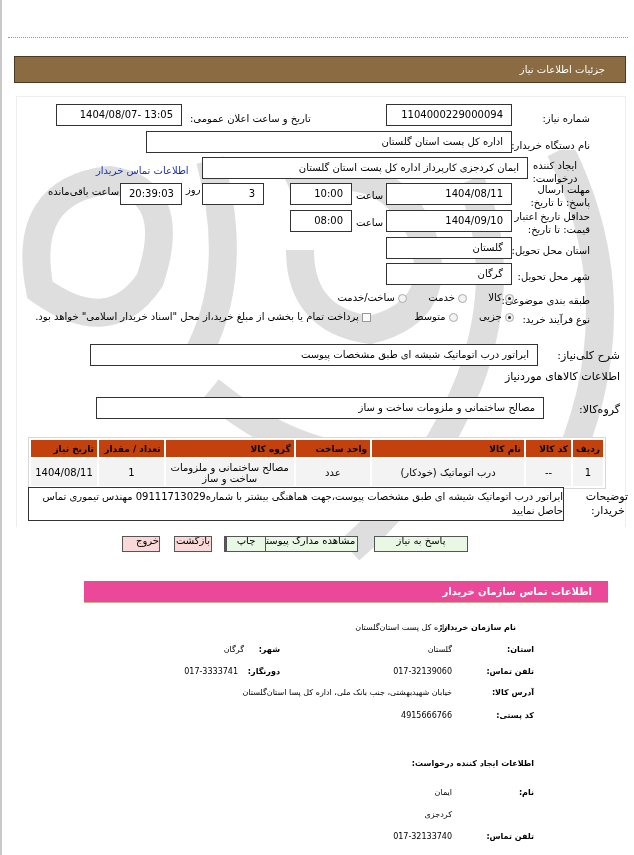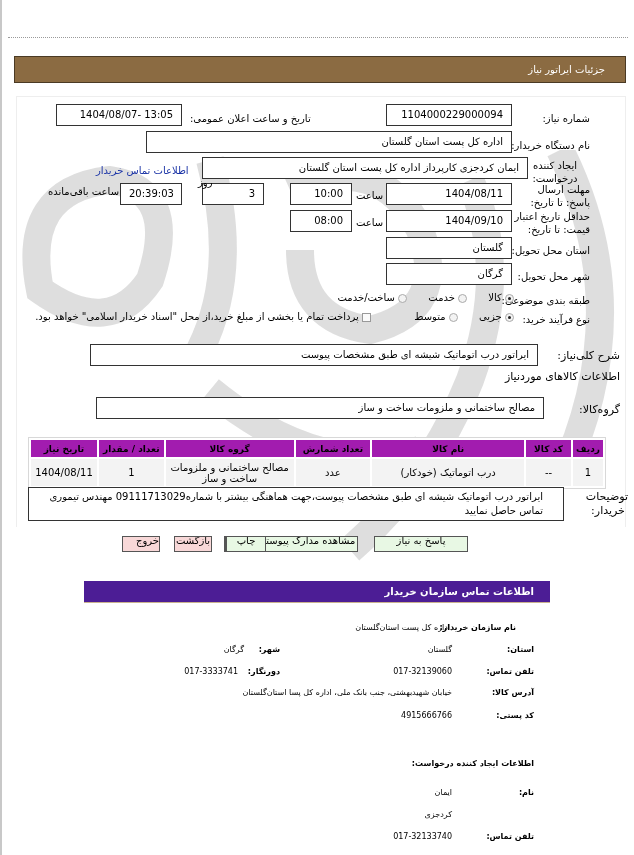--- a/index.html
+++ b/index.html
@@ -29,30 +29,30 @@
   .radio {
     display:inline-block; width:9px; height:9px; border-radius:50%; border:1px solid #aaa;
     background:#f3f3f3; vertical-align:middle; position:relative; box-sizing:border-box;
   }
   .radio.on::after { content:""; position:absolute; left:2px; top:2px; width:3px; height:3px; border-radius:50%; background:#222; }
   .chk { display:inline-block; width:9px; height:9px; border:1px solid #999; background:#fafafa; vertical-align:middle; box-sizing:border-box; }
   table.items {
     position:absolute; left:28px; top:437px; width:578px; border-collapse:separate; border-spacing:2px;
     background:#fff; border:1px solid #d8d8d8; z-index:2; direction:rtl;
   }
-  table.items th { background:#a21caf; font-weight:bold; font-size:9px; height:17px; padding:0 3px; color:#000; }
+  table.items th { background:#c2410c; font-weight:bold; font-size:9px; height:17px; padding:0 3px; color:#000;text-align:right; }
   table.items td { background:#f3f3f3; text-align:center; font-size:10px; height:27px; padding:0 3px; line-height:11px; }
   .btn {
     position:absolute; height:16px; box-sizing:border-box; border:1px solid #555; font-size:10px;
     line-height:8px; text-align:center; overflow:hidden; z-index:2;
   }
   .btn.green { background:#e8f8e4; }
   .btn.red { background:#f8d8d8; }
   .sec-bar {
-    position:absolute; left:84px; top:581px; width:466px; height:22px; background:#4c1d95;
+    position:absolute; left:84px; top:581px; width:524px; height:22px; background:#ec4899;
     border-bottom:1px solid #c9b28e; color:#fff; font-weight:bold; font-size:10px;
     line-height:22px; padding-right:16px; box-sizing:border-box; z-index:2;
   }
   .info { position:absolute; font-size:8px; line-height:10px; z-index:2; white-space:nowrap; }
   .info.k { font-weight:bold; }
 </style>
 </head>
 <body>
 
 <div class="left-rule"></div>
@@ -63,21 +63,21 @@
     <path d="M 40 140 Q 20 40 110 30 Q 180 40 150 130 Q 110 190 40 140 Z"></path>
     <path d="M 210 10 Q 240 120 200 200"></path>
     <path d="M 290 40 Q 380 0 420 80 Q 450 160 370 180 Q 300 170 300 100"></path>
     <path d="M 470 30 Q 510 120 470 230 Q 430 330 350 400"></path>
     <path d="M 560 0 Q 640 160 560 330"></path>
     <path d="M 210 240 Q 320 330 420 300"></path>
   </g>
 </svg>
 
 <div class="hdr-bar">
-  <span>جزئیات ایراتور نیاز</span>
+  <span>جزئیات اطلاعات نیاز</span>
 </div>
 
 <div class="panel"></div>
 
 <span class="lbl z" style="right:44px; top:112px;">شماره نیاز:</span>
 <div class="box z ltr" style="left:386px; top:104px; width:126px; height:22px;">1104000229000094</div>
 <span class="lbl z" style="left:190px; top:112px;">تاریخ و ساعت اعلان عمومی:</span>
 <div class="box z ltr" style="left:56px; top:104px; width:126px; height:22px;">1404/08/07- 13:05</div>
 
 <span class="lbl z" style="right:44px; top:139px;">نام دستگاه خریدار:</span>
@@ -85,21 +85,21 @@
 
 <span class="lbl z" style="right:44px; top:159px; width:70px; text-align:center;">ایجاد کننده درخواست:</span>
 <div class="box z" style="left:186px; top:157px; width:326px; height:22px;margin-left:16px;">ایمان  کردجزی  کارپرداز اداره کل پست استان  گلستان</div>
 <span class="lbl z link" style="left:96px; top:164px;">اطلاعات تماس خریدار</span>
 
 <span class="lbl z" style="right:44px; top:183px; width:76px;">مهلت ارسال پاسخ: تا تاریخ:</span>
 <div class="box z ltr" style="left:386px; top:183px; width:126px; height:22px;">1404/08/11</div>
 <span class="lbl z" style="left:356px; top:189px;">ساعت</span>
 <div class="box z ltr" style="left:290px; top:183px; width:62px; height:22px;">10:00</div>
 <div class="box z ltr" style="left:202px; top:183px; width:62px; height:22px;">3</div>
-<span class="lbl z" style="left:186px; top:176px;margin-left:12px;">روز</span>
+<span class="lbl z" style="left:186px; top:183px;">روز</span>
 <div class="box z ltr" style="left:120px; top:183px; width:62px; height:22px;">20:39:03</div>
 <span class="lbl z" style="left:48px; top:185px;">ساعت باقی‌مانده</span>
 
 <span class="lbl z" style="right:44px; top:210px; width:76px;">حداقل تاریخ اعتبار قیمت: تا تاریخ:</span>
 <div class="box z ltr" style="left:386px; top:210px; width:126px; height:22px;">1404/09/10</div>
 <span class="lbl z" style="left:356px; top:216px;">ساعت</span>
 <div class="box z ltr" style="left:290px; top:210px; width:62px; height:22px;">08:00</div>
 
 <span class="lbl z" style="right:44px; top:244px;">استان محل تحویل:</span>
 <div class="box z" style="left:386px; top:237px; width:126px; height:22px;">گلستان</div>
@@ -134,41 +134,41 @@
 
 <span class="lbl z bold" style="right:14px; top:403px; font-size:11px;">گروه‌کالا:</span>
 <div class="box z" style="left:96px; top:397px; width:448px; height:22px;">مصالح  ساختمانی و ملزومات ساخت و ساز</div>
 
 <table class="items">
   <thead>
     <tr>
       <th style="width:18px;">ردیف</th>
       <th style="width:40px;">کد کالا</th>
       <th style="width:150px;">نام کالا</th>
-      <th style="width:70px;">تعداد شمارش</th>
+      <th style="width:70px;">واحد ساخت</th>
       <th style="width:125px;">گروه کالا</th>
       <th style="width:60px;">تعداد / مقدار</th>
       <th style="width:60px;">تاریخ نیاز</th>
     </tr>
   </thead>
   <tbody>
     <tr>
       <td>1</td>
       <td>--</td>
       <td>درب اتوماتیک (خودکار)</td>
       <td>عدد</td>
       <td>مصالح ساختمانی و ملزومات ساخت و ساز</td>
       <td>1</td>
       <td>1404/08/11</td>
     </tr>
   </tbody>
 </table>
 
 <span class="lbl z bold" style="right:6px; top:490px; width:40px; font-size:11px; line-height:14px;text-align:center;">توضیحات خریدار:</span>
-<div class="box z" style="left:28px; top:487px; width:536px; height:34px; white-space:normal; line-height:14px; padding:2px 20px;">ایراتور درب اتوماتیک شیشه ای طبق  مشخصات  پیوست،جهت  هماهنگی  بیشتر با شماره09111713029 مهندس  تیموری تماس حاصل نمایید</div>
+<div class="box z" style="left:28px; top:487px; width:536px; height:34px; white-space:normal; line-height:14px; padding:2px 0;">ایراتور درب اتوماتیک شیشه ای طبق  مشخصات  پیوست،جهت  هماهنگی  بیشتر با شماره09111713029 مهندس  تیموری تماس حاصل نمایید</div>
 
 <div class="btn green" style="left:374px; top:536px; width:94px;">پاسخ به نیاز</div>
 <div class="btn green" style="left:238px; top:536px; width:120px;">مشاهده مدارک پیوستی (1)</div>
 
 <div class="btn green" style="left:224px; top:536px; width:0;"></div>
 <div class="btn green" style="left:226px; top:536px; width:40px;">چاپ</div>
 <div class="btn red" style="left:174px; top:536px; width:38px;">بازگشت</div>
 <div class="btn red" style="left:122px; top:536px; width:38px;padding-left:20px;">خروج</div>
 
 <div class="sec-bar">

